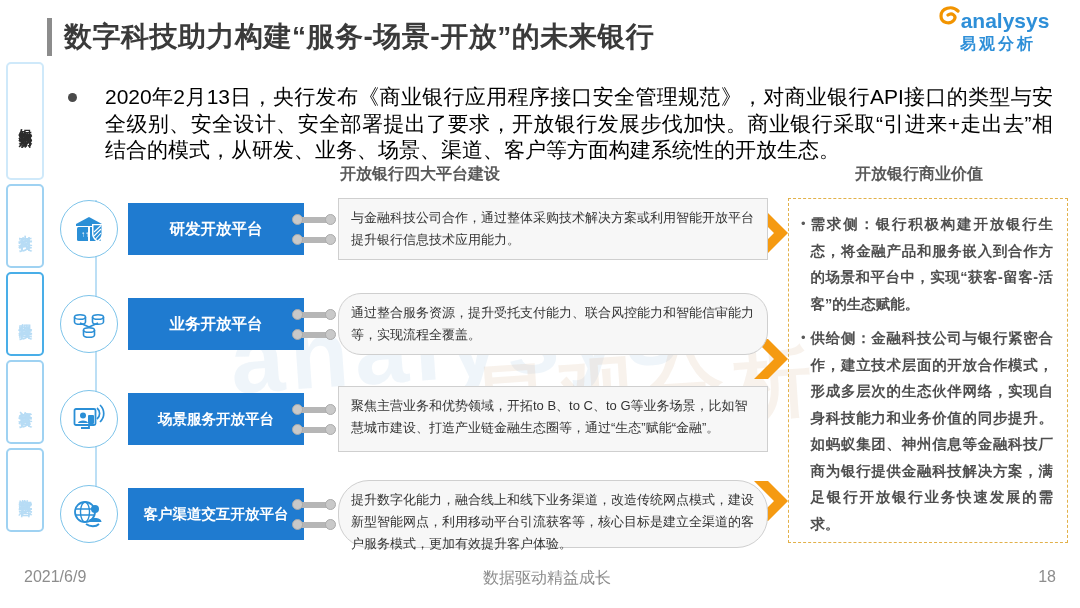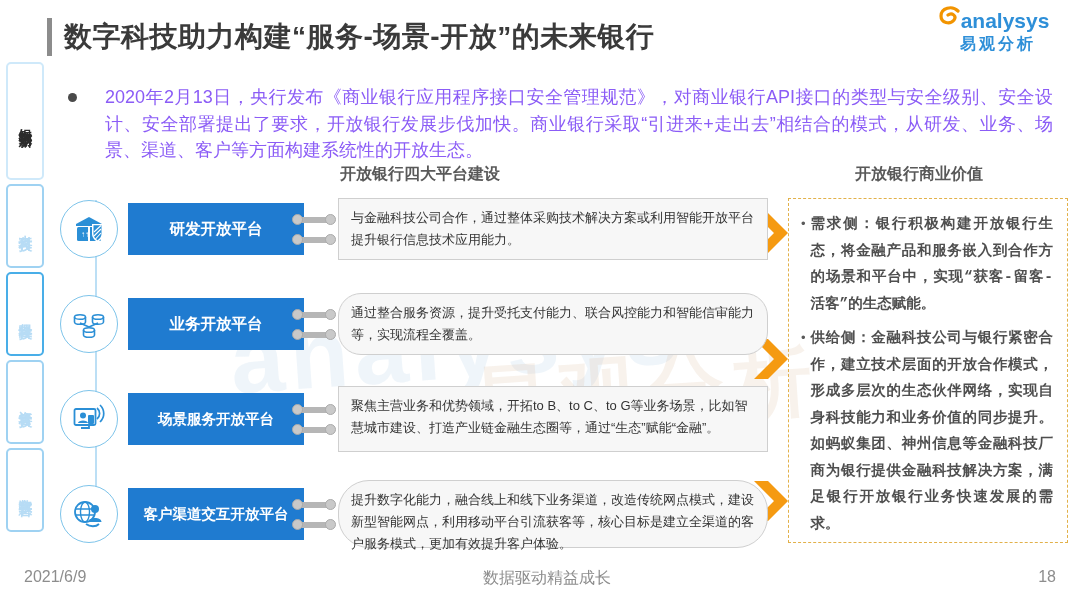--- a/index.html
+++ b/index.html
@@ -31,21 +31,21 @@
     writing-mode:vertical-rl; text-orientation:upright;
     display:flex; justify-content:center; align-items:center;
   }
   .tab.active { color:#2b2b2b; border-color:#cfe9fa; }
   .tab.hl { border-color:#49aee8; border-width:2.5px; }
   .tab span { writing-mode:vertical-rl; text-orientation:upright; letter-spacing:1px;}
 
   
   .para-wrap { position:absolute; left:68px; top:84px; width:985px; display:flex; }
   .para-dot { width:9px; height:9px; border-radius:50%; background:#4a4a4a; margin-top:9px; flex:0 0 auto;}
-  .para-text { margin-left:28px; font-size:18px; line-height:26.5px; color:#8b5cf6; text-align:justify; }
+  .para-text { margin-left:28px; font-size:21px; line-height:26.5px; color:#000000; text-align:justify; }
 
   
   .col-head { position:absolute; font-size:16px; font-weight:bold; color:#595959; }
   .col-head.left { left:340px; top:164px; }
   .col-head.right { left:855px; top:164px; }
 
   
   .wm { position:absolute; left:230px; top:290px; font-size:96px; font-weight:bold;
         color:rgba(160,195,225,0.17); letter-spacing:6px; pointer-events:none;
         transform:rotate(-4deg); white-space:nowrap; }
@@ -85,21 +85,21 @@
   }
   .chev { position:absolute; width:40px; height:46px; }
 
   
   .value-box {
     position:absolute; left:788px; top:198px; width:280px; height:345px;
     border:1.4px dashed #e2b14a; padding:12px 14px 10px 12px;
   }
   .value-item { display:flex; margin-bottom:8px; }
   .value-dot { font-size:13px; color:#5a5a5a; line-height:26px; margin-right:5px;}
-  .value-text { font-size:14.5px; line-height:26.5px; color:#4f4f4f; font-weight:bold; text-align:justify;font-family:Liberation Mono, monospace;}
+  .value-text { font-size:14.5px; line-height:26.5px; color:#4f4f4f; font-weight:bold; text-align:justify;}
 
   
   .footer { position:absolute; bottom:8px; left:0; width:1080px; height:26px; font-size:16px; color:#8d8d8d; }
   .footer .date { position:absolute; left:24px; top:3px; }
   .footer .center { position:absolute; left:0; width:1080px; text-align:center; top:3px;padding-left:14px; }
   .footer .pg { position:absolute; right:24px; top:3px; }
 </style>
 </head>
 <body>
 

